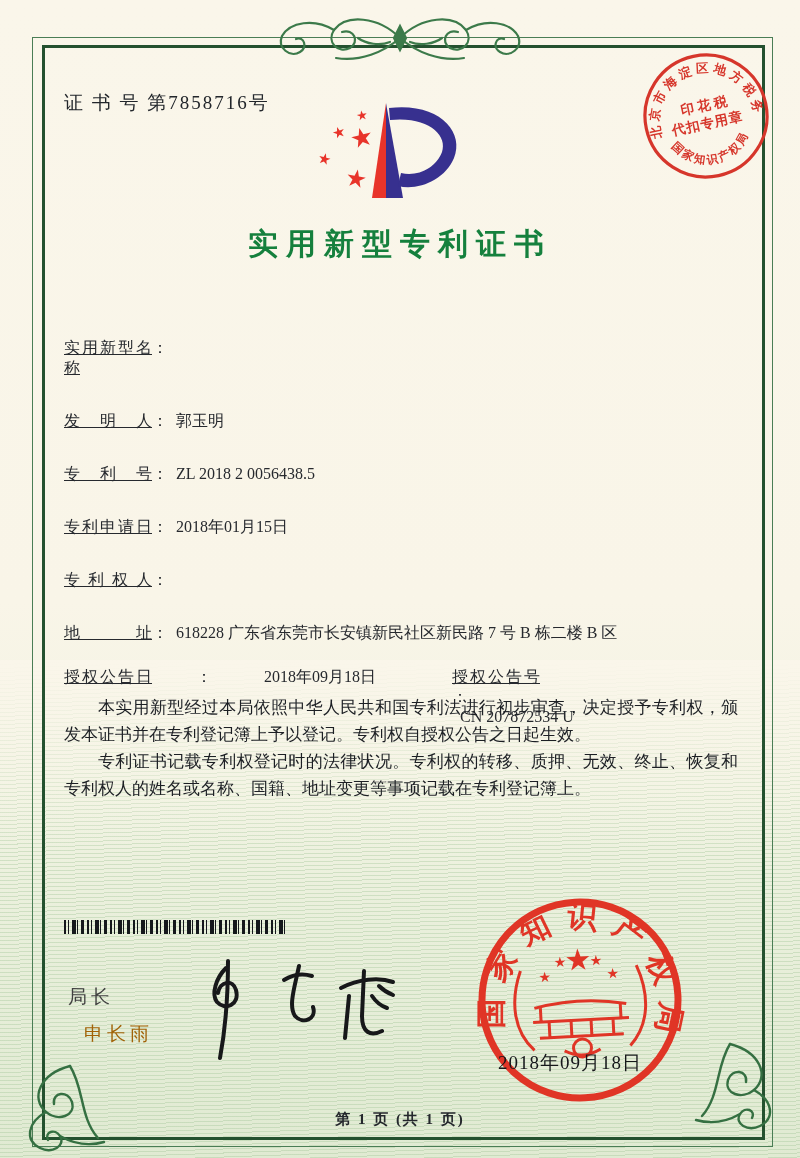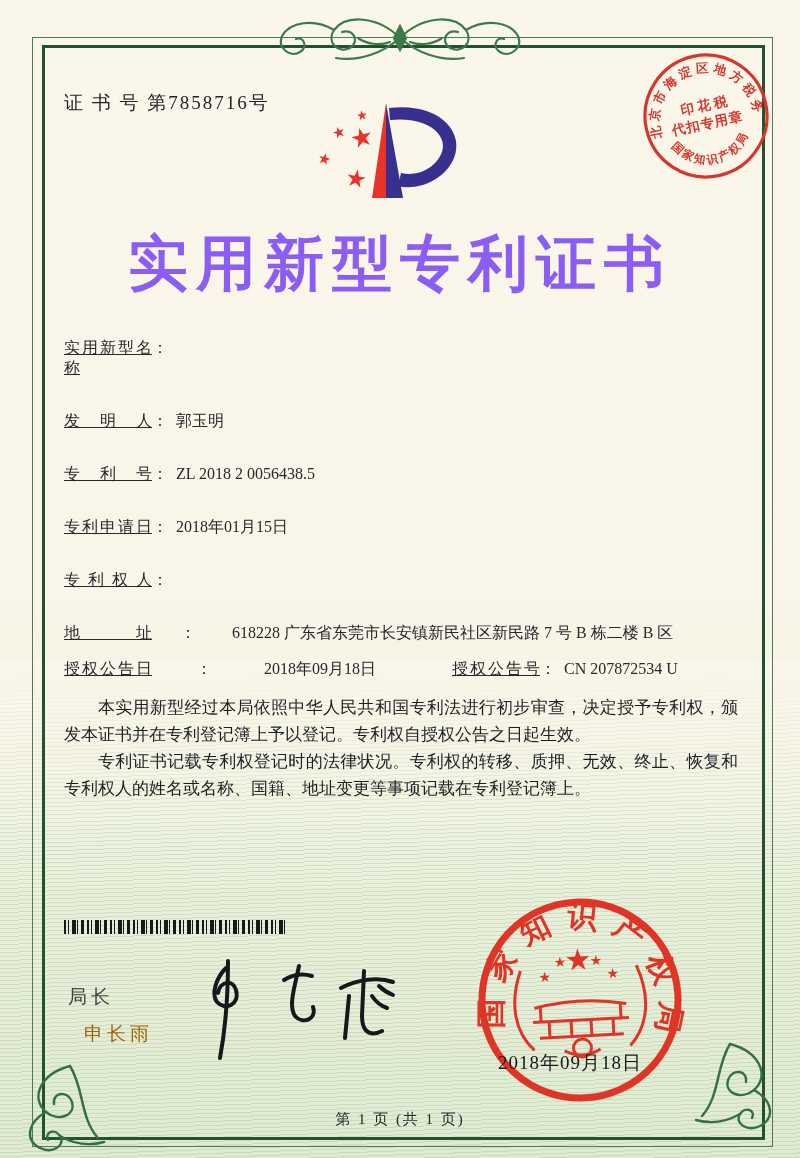--- a/index.html
+++ b/index.html
@@ -13,39 +13,39 @@
     position:absolute;left:0;right:0;top:660px;bottom:0;pointer-events:none;
     background:
       linear-gradient(180deg,rgba(250,246,234,1) 0%,rgba(250,246,234,0) 38%),
       repeating-linear-gradient(178deg,rgba(160,196,150,.38) 0 1px,rgba(255,255,255,0) 1px 4px);
   }
   
   .frame-outer{position:absolute;left:32px;top:37px;right:27px;bottom:11px;border:1.5px solid #4a7d55;}
   .frame-inner{position:absolute;left:42px;top:45px;right:35px;bottom:18px;border:3px solid #24512f;}
   .abs{position:absolute;}
   .cert-no{left:64px;top:90px;font-size:19px;color:#22262b;letter-spacing:2px;}
-  .title{left:0;right:0;top:224px;text-align:center;font-size:60px;font-weight:700;color:#8b5cf6;letter-spacing:8px;}
+  .title{left:0;right:0;top:224px;text-align:center;font-size:30px;font-weight:700;color:#15803d;letter-spacing:8px;}
   .fields{left:64px;top:338px;width:680px;font-size:16px;color:#26292e;}
   .f-row{display:flex;align-items:flex-start;line-height:20px;margin-bottom:33px;position:relative;}
   .f-label{display:inline-block;width:88px;text-align:justify;text-align-last:justify;flex:none;text-decoration:underline;}
   .f-colon{flex:none;}
   .f-value{margin-left:8px;max-width:552px;}
   .f-row-last{margin-bottom:0;gap:44px;}
-  .f-pair-right{position:absolute;left:388px;top:0;display:flex;align-items:flex-start;}
+  .f-pair-right{position:absolute;left:388px;top:0;display:flex;align-items:flex-start;flex-direction:column;}
   .body-text{left:64px;top:694px;width:674px;font-size:17px;line-height:27px;color:#1c1f24;text-align:justify;}
   .body-text p{margin:0;text-indent:2em;}
   .barcode{left:64px;top:920px;width:224px;height:14px;
     background:repeating-linear-gradient(90deg,#15181c 0 2px,transparent 2px 4px,#15181c 4px 5px,transparent 5px 8px,#15181c 8px 12px,transparent 12px 13px,#15181c 13px 14px,transparent 14px 17px,#15181c 17px 20px,transparent 20px 23px);}
   .signer-role{left:68px;top:984px;font-size:19px;color:#404040;letter-spacing:4px;font-family:"Liberation Sans","DejaVu Sans",sans-serif;}
   .signer-name{left:68px;top:1021px;font-size:19px;color:#a16207;letter-spacing:4px;font-family:"Liberation Sans","DejaVu Sans",sans-serif;margin-left:16px;}
   .signature{left:196px;top:958px;}
   .tax-stamp{left:636px;top:46px;transform:rotate(-12deg);}
   .main-seal{left:474px;top:894px;transform:rotate(-3deg);}
   .seal-date{left:492px;top:1050px;width:156px;text-align:center;font-size:19px;color:#15171a;letter-spacing:1px;}
-  .footer{left:0;right:0;top:1110px;text-align:center;font-size:15px;color:#24272c;letter-spacing:2px;}
+  .footer{left:0;right:0;top:1110px;text-align:center;font-size:15px;color:#24272c;letter-spacing:2px;font-weight:bold;}
   .ornament-top{left:262px;top:8px;}
   .ornament-bl{left:4px;top:1060px;}
   .ornament-br{left:692px;top:1038px;}
   svg{display:block;}
 </style>
 </head>
 <body>
 
 <div class="guilloche"></div>
 <div class="frame-outer"></div>
@@ -136,21 +136,21 @@
   </div>
   <div class="f-row">
     <span class="f-label">专利申请日</span>
       <span class="f-colon">：</span>
     <span class="f-value">2018年01月15日</span>
   </div>
   <div class="f-row">
     <span class="f-label">专利权人</span>
       <span class="f-colon">：</span>
   </div>
-  <div class="f-row" style="margin-bottom:16px;gap:28px;">
+  <div class="f-row" style="margin-bottom:24px;">
     <span class="f-label">地址</span>
       <span class="f-colon">：</span>
     <span class="f-value" style="max-width:548px;">618228  广东省东莞市长安镇新民社区新民路 7 号 B 栋二楼 B 区</span>
   </div>
   <div class="f-row f-row-last">
     <span class="f-label">授权公告日</span>
       <span class="f-colon">：</span>
     <span class="f-value">2018年09月18日</span>
     <span class="f-pair-right">
       <span class="f-label">授权公告号</span>

